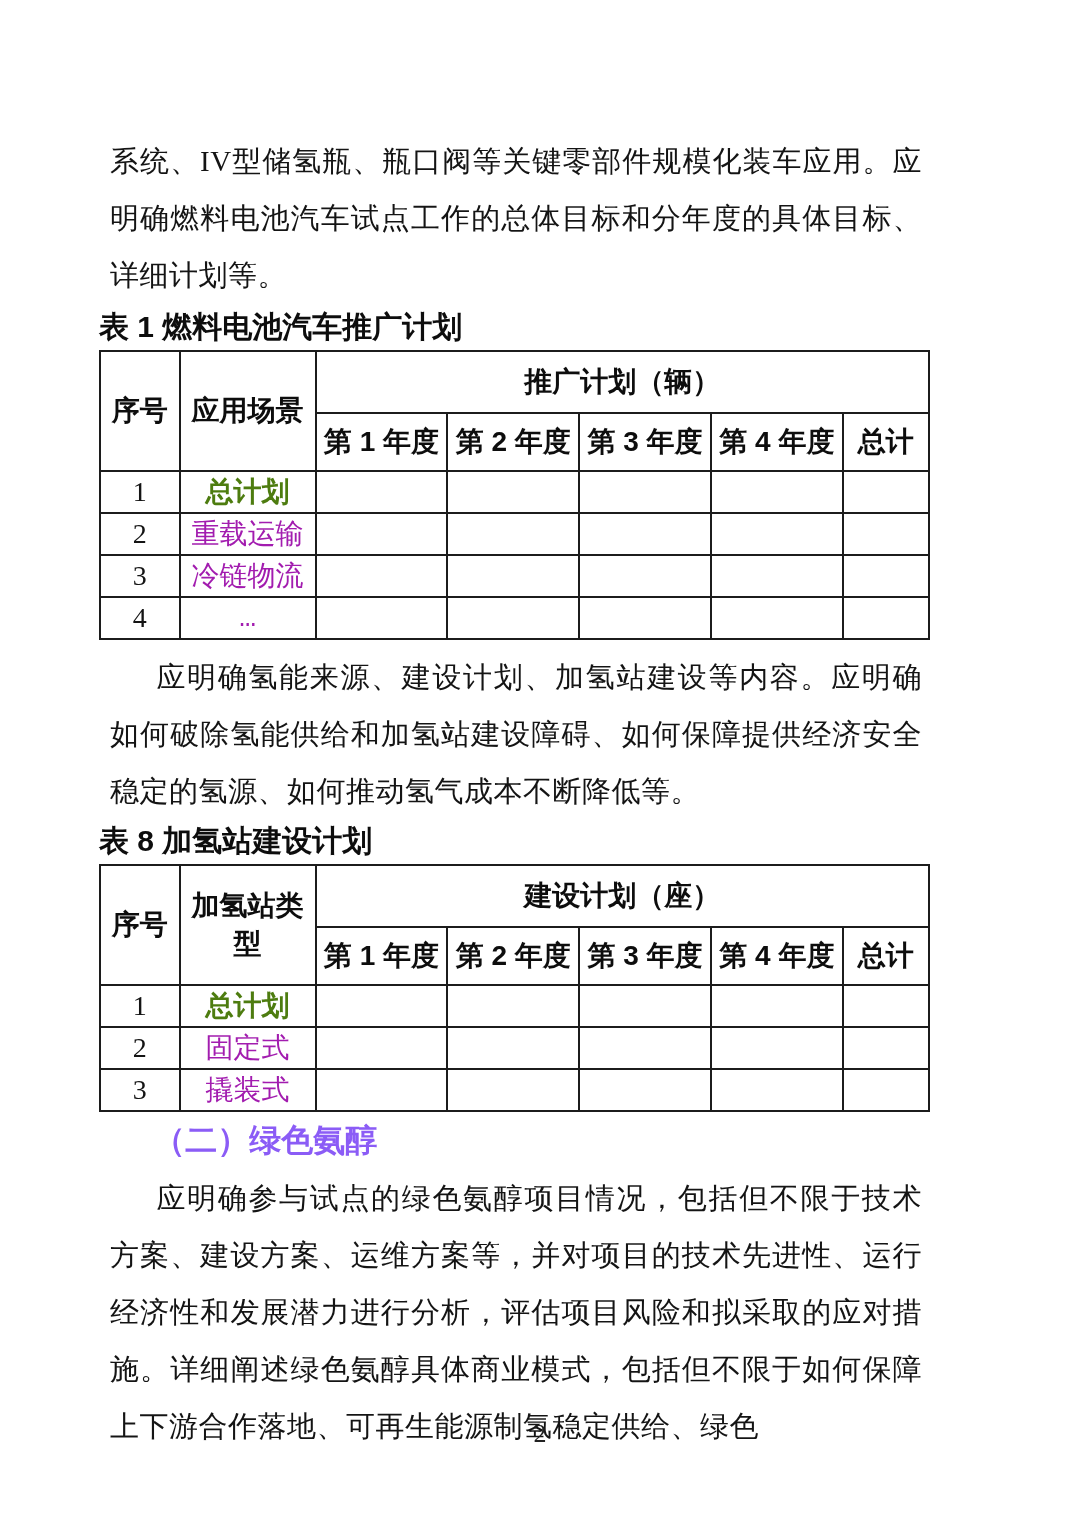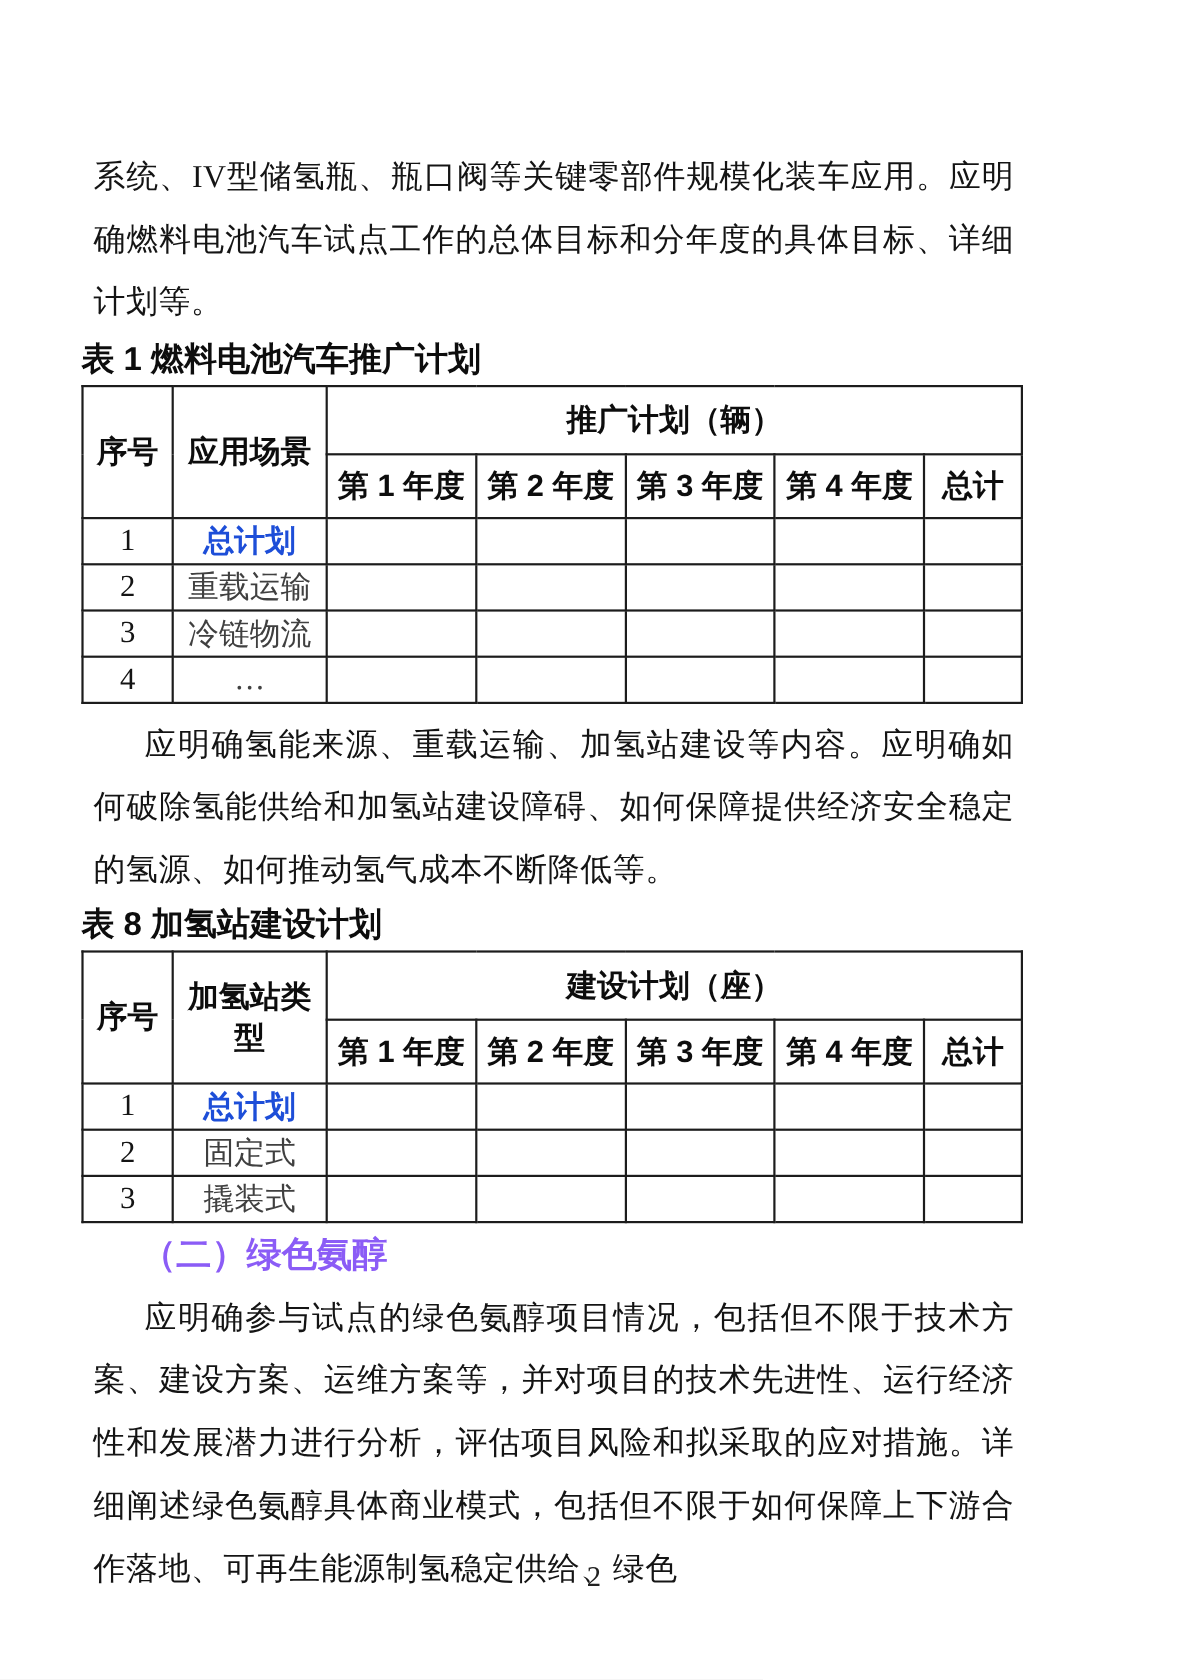--- a/index.html
+++ b/index.html
@@ -5,21 +5,21 @@
   * { margin: 0; padding: 0; box-sizing: border-box; }
   html, body { background: #e8e8e8; }
   .page {
     position: relative;
     width: 1080px;
     height: 1527px;
     margin: 0 auto;
     background: #ffffff;
     color: #111;
     font-family: "Liberation Serif", "DejaVu Serif", serif;
-    padding: 133px 150px 0 74px;
+    padding: 133px 150px 0 99px;
     overflow: hidden;
   }
   .body-text {
     font-size: 29px;
     line-height: 57px;
     text-align: justify;
     text-justify: inter-ideograph;
     letter-spacing: 0.5px;
     margin-left: 11px;
     margin-right: 8px;
@@ -62,27 +62,27 @@
   tr.hrow-1 { height: 62px; }
   tr.hrow-2 { height: 58px; }
   tr.drow { height: 42px; }
   td.serial-cell {
     font-family: "Liberation Serif", "DejaVu Serif", serif;
     font-size: 28px;
     color: #141414;
   }
   td.label-cell {
     font-size: 28px;
-    color: #404040;
-    font-family: Liberation Serif, serif;
+    color: #a21caf;
+    font-family: Liberation Mono, monospace;
   }
   td.label-bold {
     font-family: "Liberation Sans", "DejaVu Sans", sans-serif;
     font-weight: bold;
-    color: #1d4ed8;
+    color: #4d7c0f;
   }
   .section-heading {
     font-family: "Liberation Sans", "DejaVu Sans", sans-serif;
     font-weight: bold;
     font-size: 32px;
     line-height: 48px;
     margin-top: 4px;
     margin-left: 11px;
     text-indent: 1.35em;
     color: #8b5cf6;
@@ -164,21 +164,21 @@
       <td class="label-cell">…</td>
       <td></td>
       <td></td>
       <td></td>
       <td></td>
       <td></td>
     </tr>
   </tbody>
     </table>
 
-  <p class="body-text indent-first para-2">应明确氢能来源、重载运输、加氢站建设等内容。应明确如何破除氢能供给和加氢站建设障碍、如何保障提供经济安全稳定的氢源、如何推动氢气成本不断降低等。</p>
+  <p class="body-text indent-first para-2">应明确氢能来源、建设计划、加氢站建设等内容。应明确如何破除氢能供给和加氢站建设障碍、如何保障提供经济安全稳定的氢源、如何推动氢气成本不断降低等。</p>
 
   <div class="table-caption caption-2">表 8  加氢站建设计划</div>
 
   <table class="plan-table">
     <colgroup>
       <col class="c-serial">
         <col class="c-category">
       <col class="c-year">
         <col class="c-year">
         <col class="c-year">

